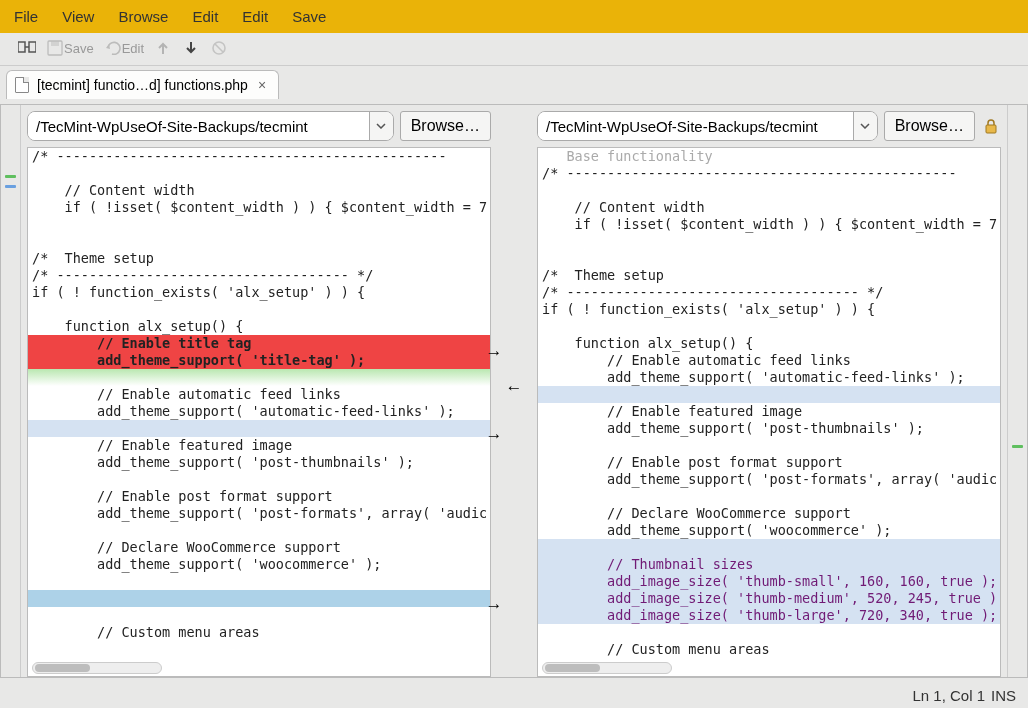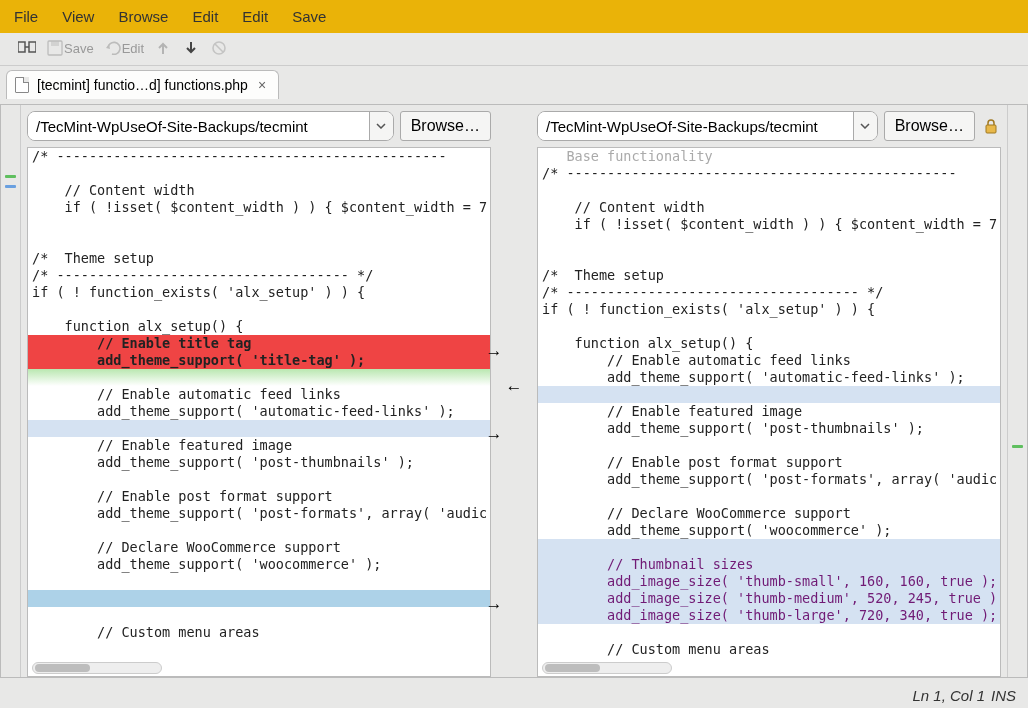--- a/index.html
+++ b/index.html
@@ -105,21 +105,20 @@
 }
 .arrow {
   position:absolute; font-size:17px; font-weight:bold; color:#000;
   width:18px; height:18px; display:flex; align-items:center; justify-content:center;
 }
 .statusbar {
   position:absolute; left:0; right:0; bottom:0; height:26px;
   display:flex; justify-content:flex-end; align-items:center;
   padding:0 12px; font-size:15px; color:#333;
   background:#e8e8e7;
-  font-style:italic;
 }
 svg { display:block; }
 </style>
 </head>
 <body>
 
 <div class="menubar">
   <div class="menu-item">File</div>
   <div class="menu-item">View</div>
   <div class="menu-item">Browse</div>

